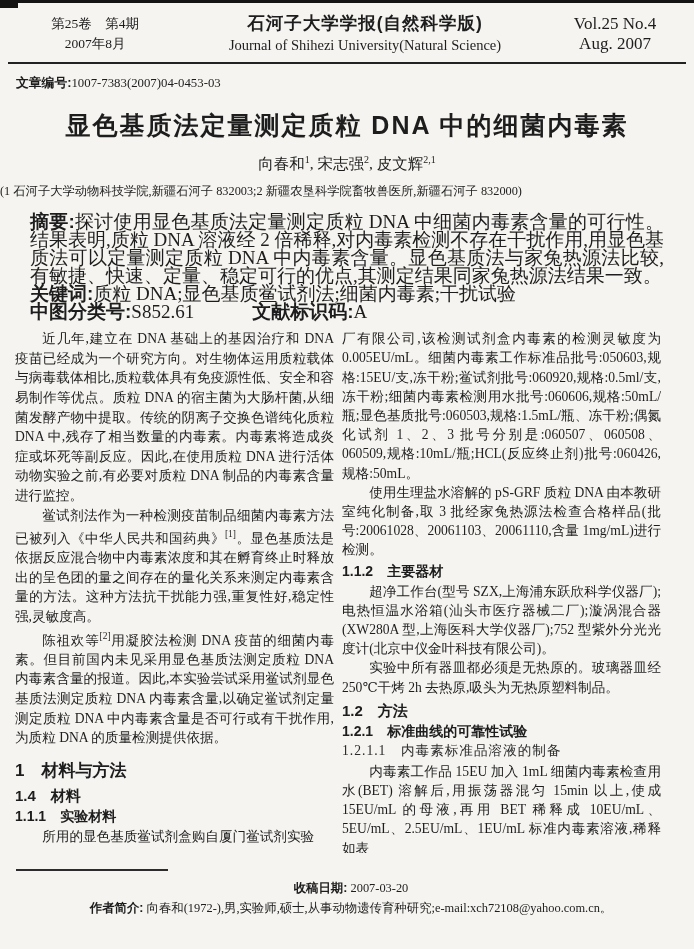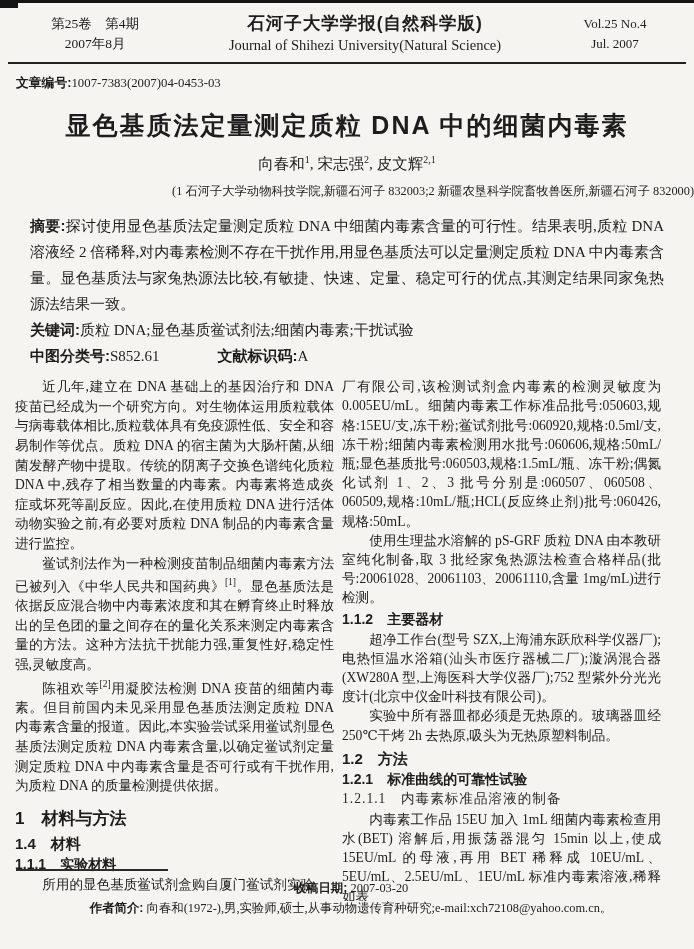--- a/index.html
+++ b/index.html
@@ -18,36 +18,36 @@
 
   
   .header { display:flex; align-items:center; padding:12px 24px 0 20px; }
   .h-left { width:150px; text-align:center; font-size:13.5px; line-height:20px; }
   .h-center { flex:1; text-align:center; }
   .jcn {
     font-family:"Liberation Sans","DejaVu Sans",sans-serif;
     font-weight:700; font-size:17.5px; letter-spacing:1px; line-height:22px;
   }
   .jen { font-size:14.5px; line-height:20px; margin-top:1px; }
-  .h-right { width:110px; text-align:center; font-size:13px; line-height:20px; }
+  .h-right { width:110px; text-align:center; font-size:17px; line-height:20px; }
   .rule { margin:7px 8px 0 8px; border-top:2px solid #222; }
 
   .article-no { margin:11px 0 0 16px; font-size:12.8px; }
   .b { font-family:"Liberation Sans","DejaVu Sans",sans-serif; font-weight:700; }
 
   .title {
     margin:17px 10px 0 10px; text-align:center;
     font-family:"Liberation Sans","DejaVu Sans",sans-serif;
     font-weight:700; font-size:25px; letter-spacing:2px; line-height:32px;
   }
   .authors { margin-top:13px; text-align:center; font-size:15.5px; }
   .authors sup { font-size:10px; }
-  .affil { margin-top:8px; text-align:right; font-size:12.3px; color:#222; }
+  .affil { margin-top:8px; text-align:left; font-size:12.3px; color:#222; }
 
-  .abstract { margin:13px 30px 0 30px; font-size:15px; line-height:26px; text-align:justify; }
+  .abstract { margin:13px 30px 0 30px; font-size:19px; line-height:18px; text-align:justify; }
   .abstract p { margin:0; }
   .doccode-label { margin-left:58px; }
 
   .columns { display:flex; gap:8px; margin:8px 15px 0 15px; height:524px; overflow:hidden; }
   .col { width:319px; text-align:justify; font-size:13.6px; }
   .col-left  { line-height:19.6px; }
   .col-right { line-height:19.2px; }
   .col p { margin:0; }
   .indent { text-indent:2em; }
   .col sup { font-size:9.5px; }
@@ -74,21 +74,21 @@
     <div class="h-left">
       <div>第25卷　第4期</div>
       <div>2007年8月</div>
     </div>
     <div class="h-center">
       <div class="jcn">石河子大学学报(自然科学版)</div>
       <div class="jen">Journal of Shihezi University(Natural Science)</div>
     </div>
     <div class="h-right">
       <div>Vol.25  No.4</div>
-      <div>Jul. 2007</div>
+      <div>Aug. 2007</div>
     </div>
   </div>
   <div class="rule"></div>
 
   <div class="article-no">
     <span class="b">文章编号:</span><span>1007-7383(2007)04-0453-03</span>
   </div>
 
   <div class="title">显色基质法定量测定质粒 DNA 中的细菌内毒素</div>
 

